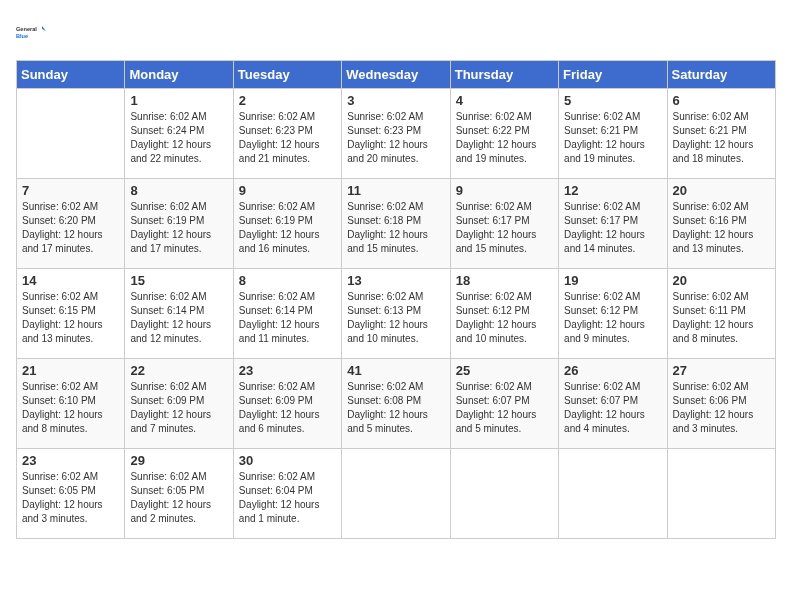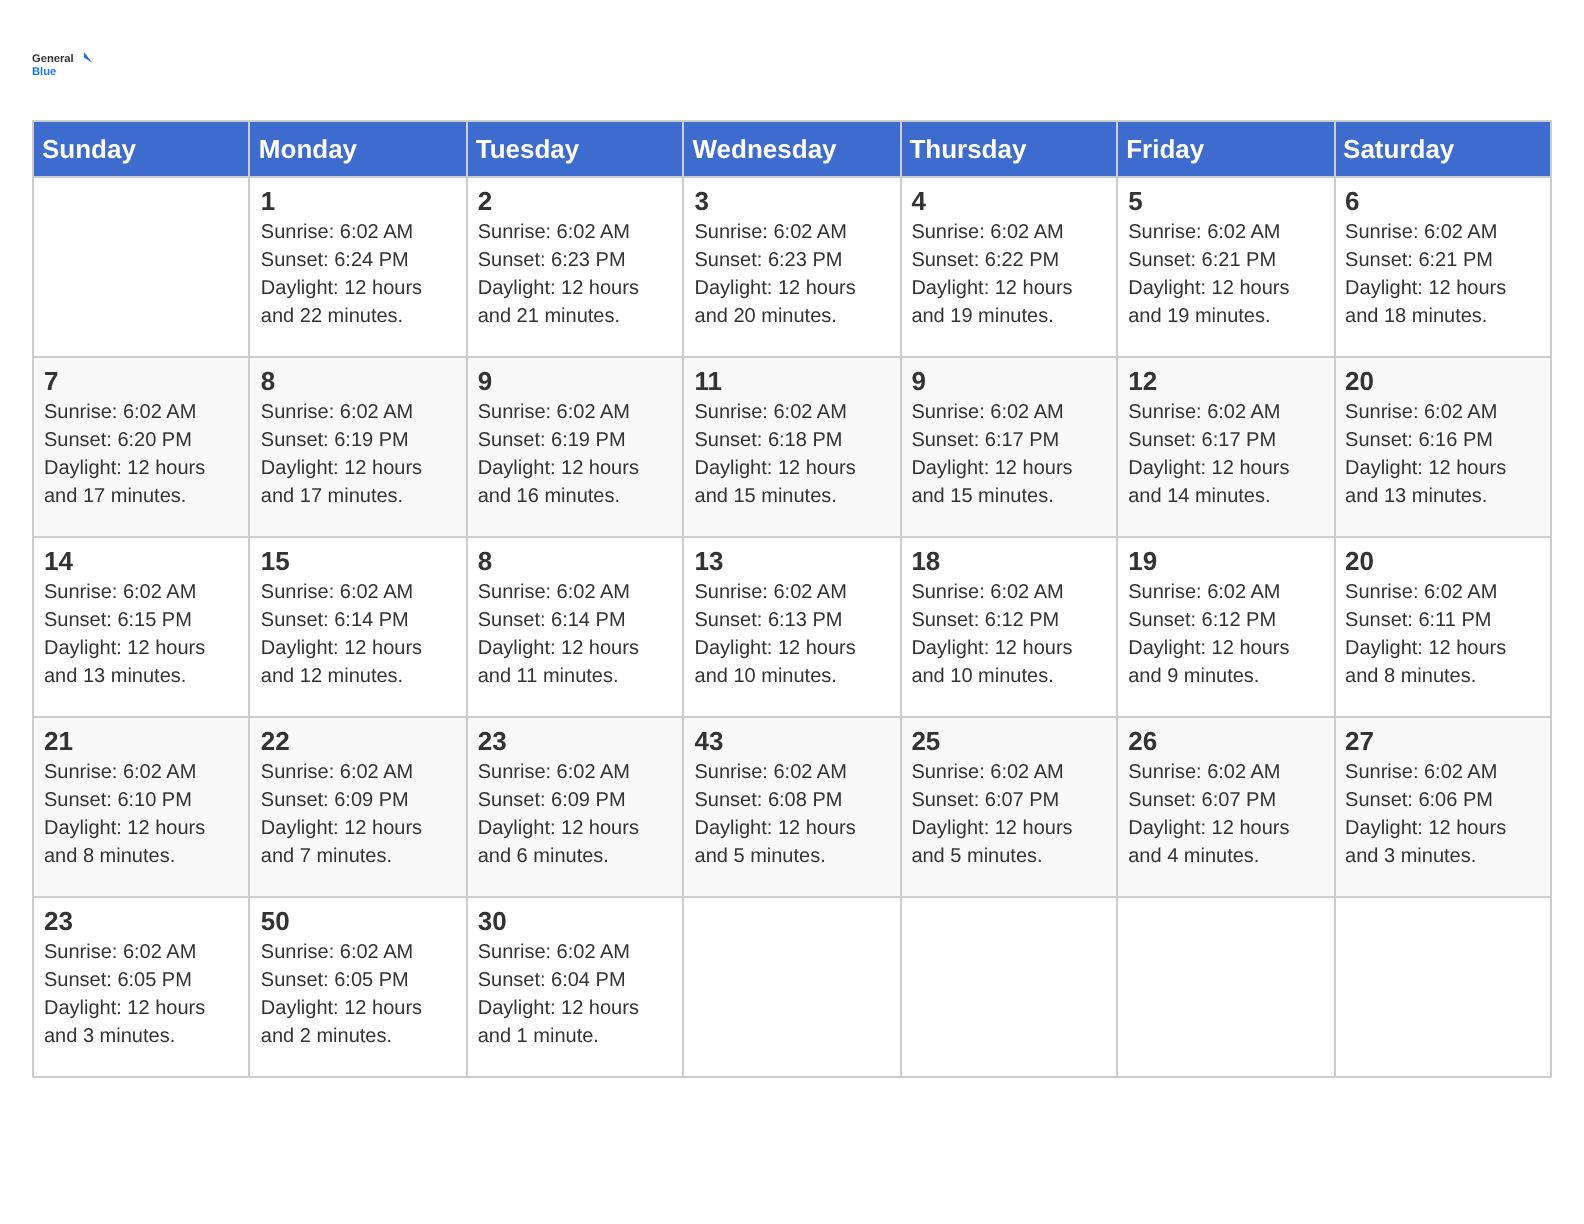--- a/index.html
+++ b/index.html
@@ -273,21 +273,21 @@
 and 7 minutes.</div>
         </td>
         <td>
           <span class="day-num">23</span>
           <div class="day-info" style="white-space: pre-line;">Sunrise: 6:02 AM
 Sunset: 6:09 PM
 Daylight: 12 hours
 and 6 minutes.</div>
         </td>
         <td>
-          <span class="day-num">43</span>
+          <span class="day-num">41</span>
           <div class="day-info" style="white-space: pre-line;">Sunrise: 6:02 AM
 Sunset: 6:08 PM
 Daylight: 12 hours
 and 5 minutes.</div>
         </td>
         <td>
           <span class="day-num">25</span>
           <div class="day-info" style="white-space: pre-line;">Sunrise: 6:02 AM
 Sunset: 6:07 PM
 Daylight: 12 hours
@@ -310,21 +310,21 @@
       </tr>
       <tr>
         <td>
           <span class="day-num">23</span>
           <div class="day-info" style="white-space: pre-line;">Sunrise: 6:02 AM
 Sunset: 6:05 PM
 Daylight: 12 hours
 and 3 minutes.</div>
         </td>
         <td>
-          <span class="day-num">50</span>
+          <span class="day-num">29</span>
           <div class="day-info" style="white-space: pre-line;">Sunrise: 6:02 AM
 Sunset: 6:05 PM
 Daylight: 12 hours
 and 2 minutes.</div>
         </td>
         <td>
           <span class="day-num">30</span>
           <div class="day-info" style="white-space: pre-line;">Sunrise: 6:02 AM
 Sunset: 6:04 PM
 Daylight: 12 hours

